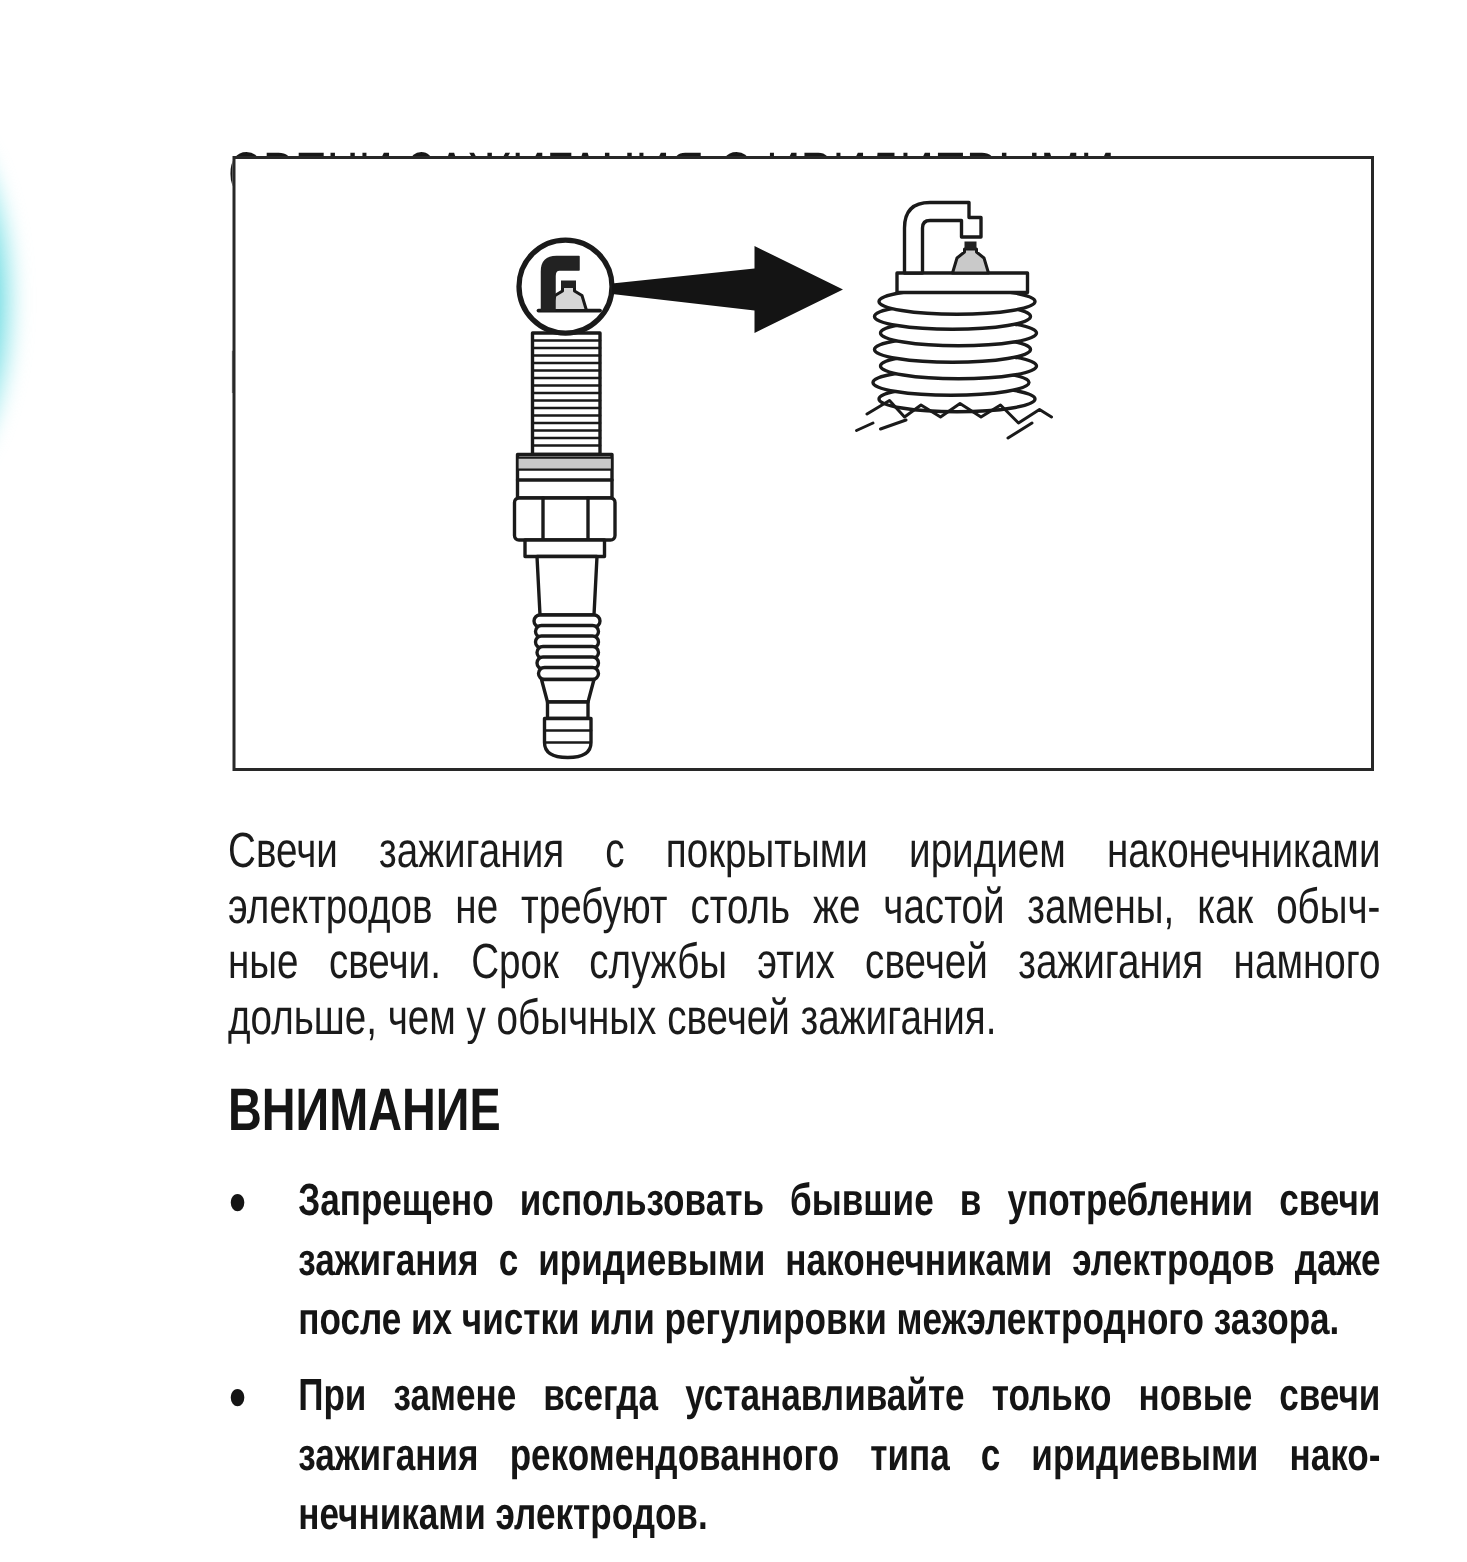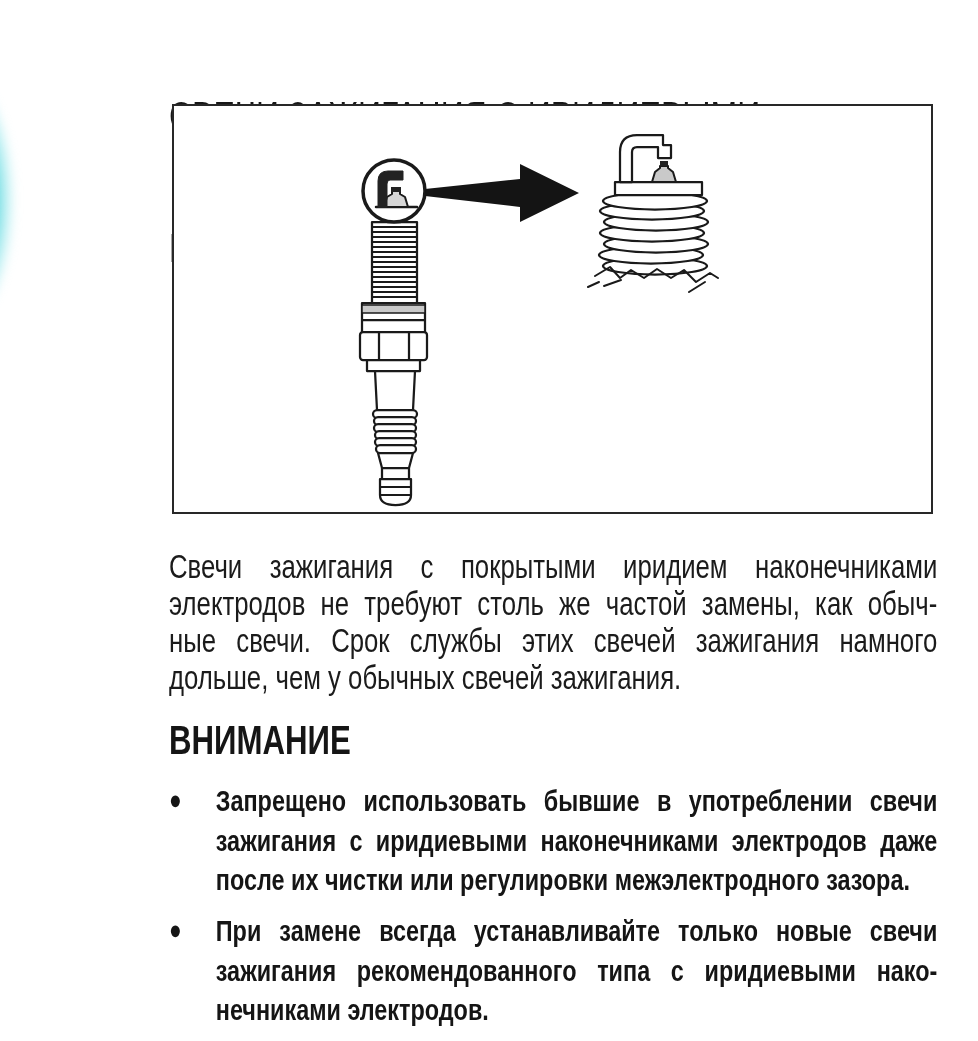--- a/index.html
+++ b/index.html
@@ -10,21 +10,21 @@
     color:#1b1b1b;
   }
   .teal-blob {
     position:absolute; left:-148px; top:6px; width:188px; height:388px;
     border-radius:50%;
     background: radial-gradient(50% 50% at 50% 50%,
                 #0fc3cd 0%, #2ac8d1 42%, rgba(120,224,230,0.55) 62%, rgba(255,255,255,0) 74%);
     filter: blur(5px);
     pointer-events:none;
   }
-  .content { position:absolute; left:169px; top:0; width:768px; height:1041px; }
+  .content { position:absolute; left:152px; top:0; width:768px; height:1041px; }
   
   .squeeze { transform:scaleX(0.78); transform-origin:0 0; width:985px; }
 
   .title { position:absolute; top:6px; left:0; margin:0; font-weight:400;
            font-size:41px; line-height:44px; white-space:pre; color:#171717; }
   .title .tline { display:block; }
 
   .figure-frame {
     position:absolute; top:104px; left:3px; width:761px; height:410px;
     border:2px solid #282828; box-sizing:border-box; background:#fff;

